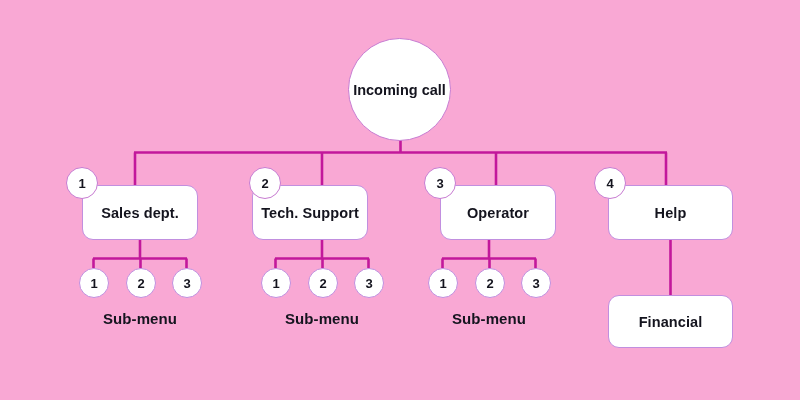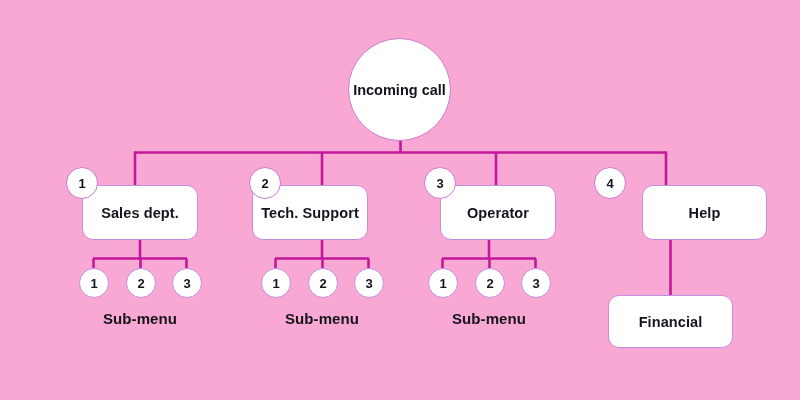--- a/index.html
+++ b/index.html
@@ -172,21 +172,21 @@
     <span>1</span>
   </div>
   <div class="node sub-circle" style="left:475px; top:268px; width:30px; height:30px;">
     <span>2</span>
   </div>
   <div class="node sub-circle" style="left:521px; top:268px; width:30px; height:30px;">
     <span>3</span>
   </div>
   <div class="caption" style="left:429px; top:310px; width:120px;">Sub-menu</div>
 
-  <div class="node box" style="left:608px; top:185px; width:125px; height:55px;margin-left:34px;">
+  <div class="node box" style="left:608px; top:185px; width:125px; height:55px;">
     <span>Help</span>
   </div>
   <div class="node badge" style="left:594px; top:167px; width:32px; height:32px;">
     <span>4</span>
   </div>
 
   <div class="node box" style="left:608px; top:295px; width:125px; height:53px;">
     <span>Financial</span>
   </div>
 

